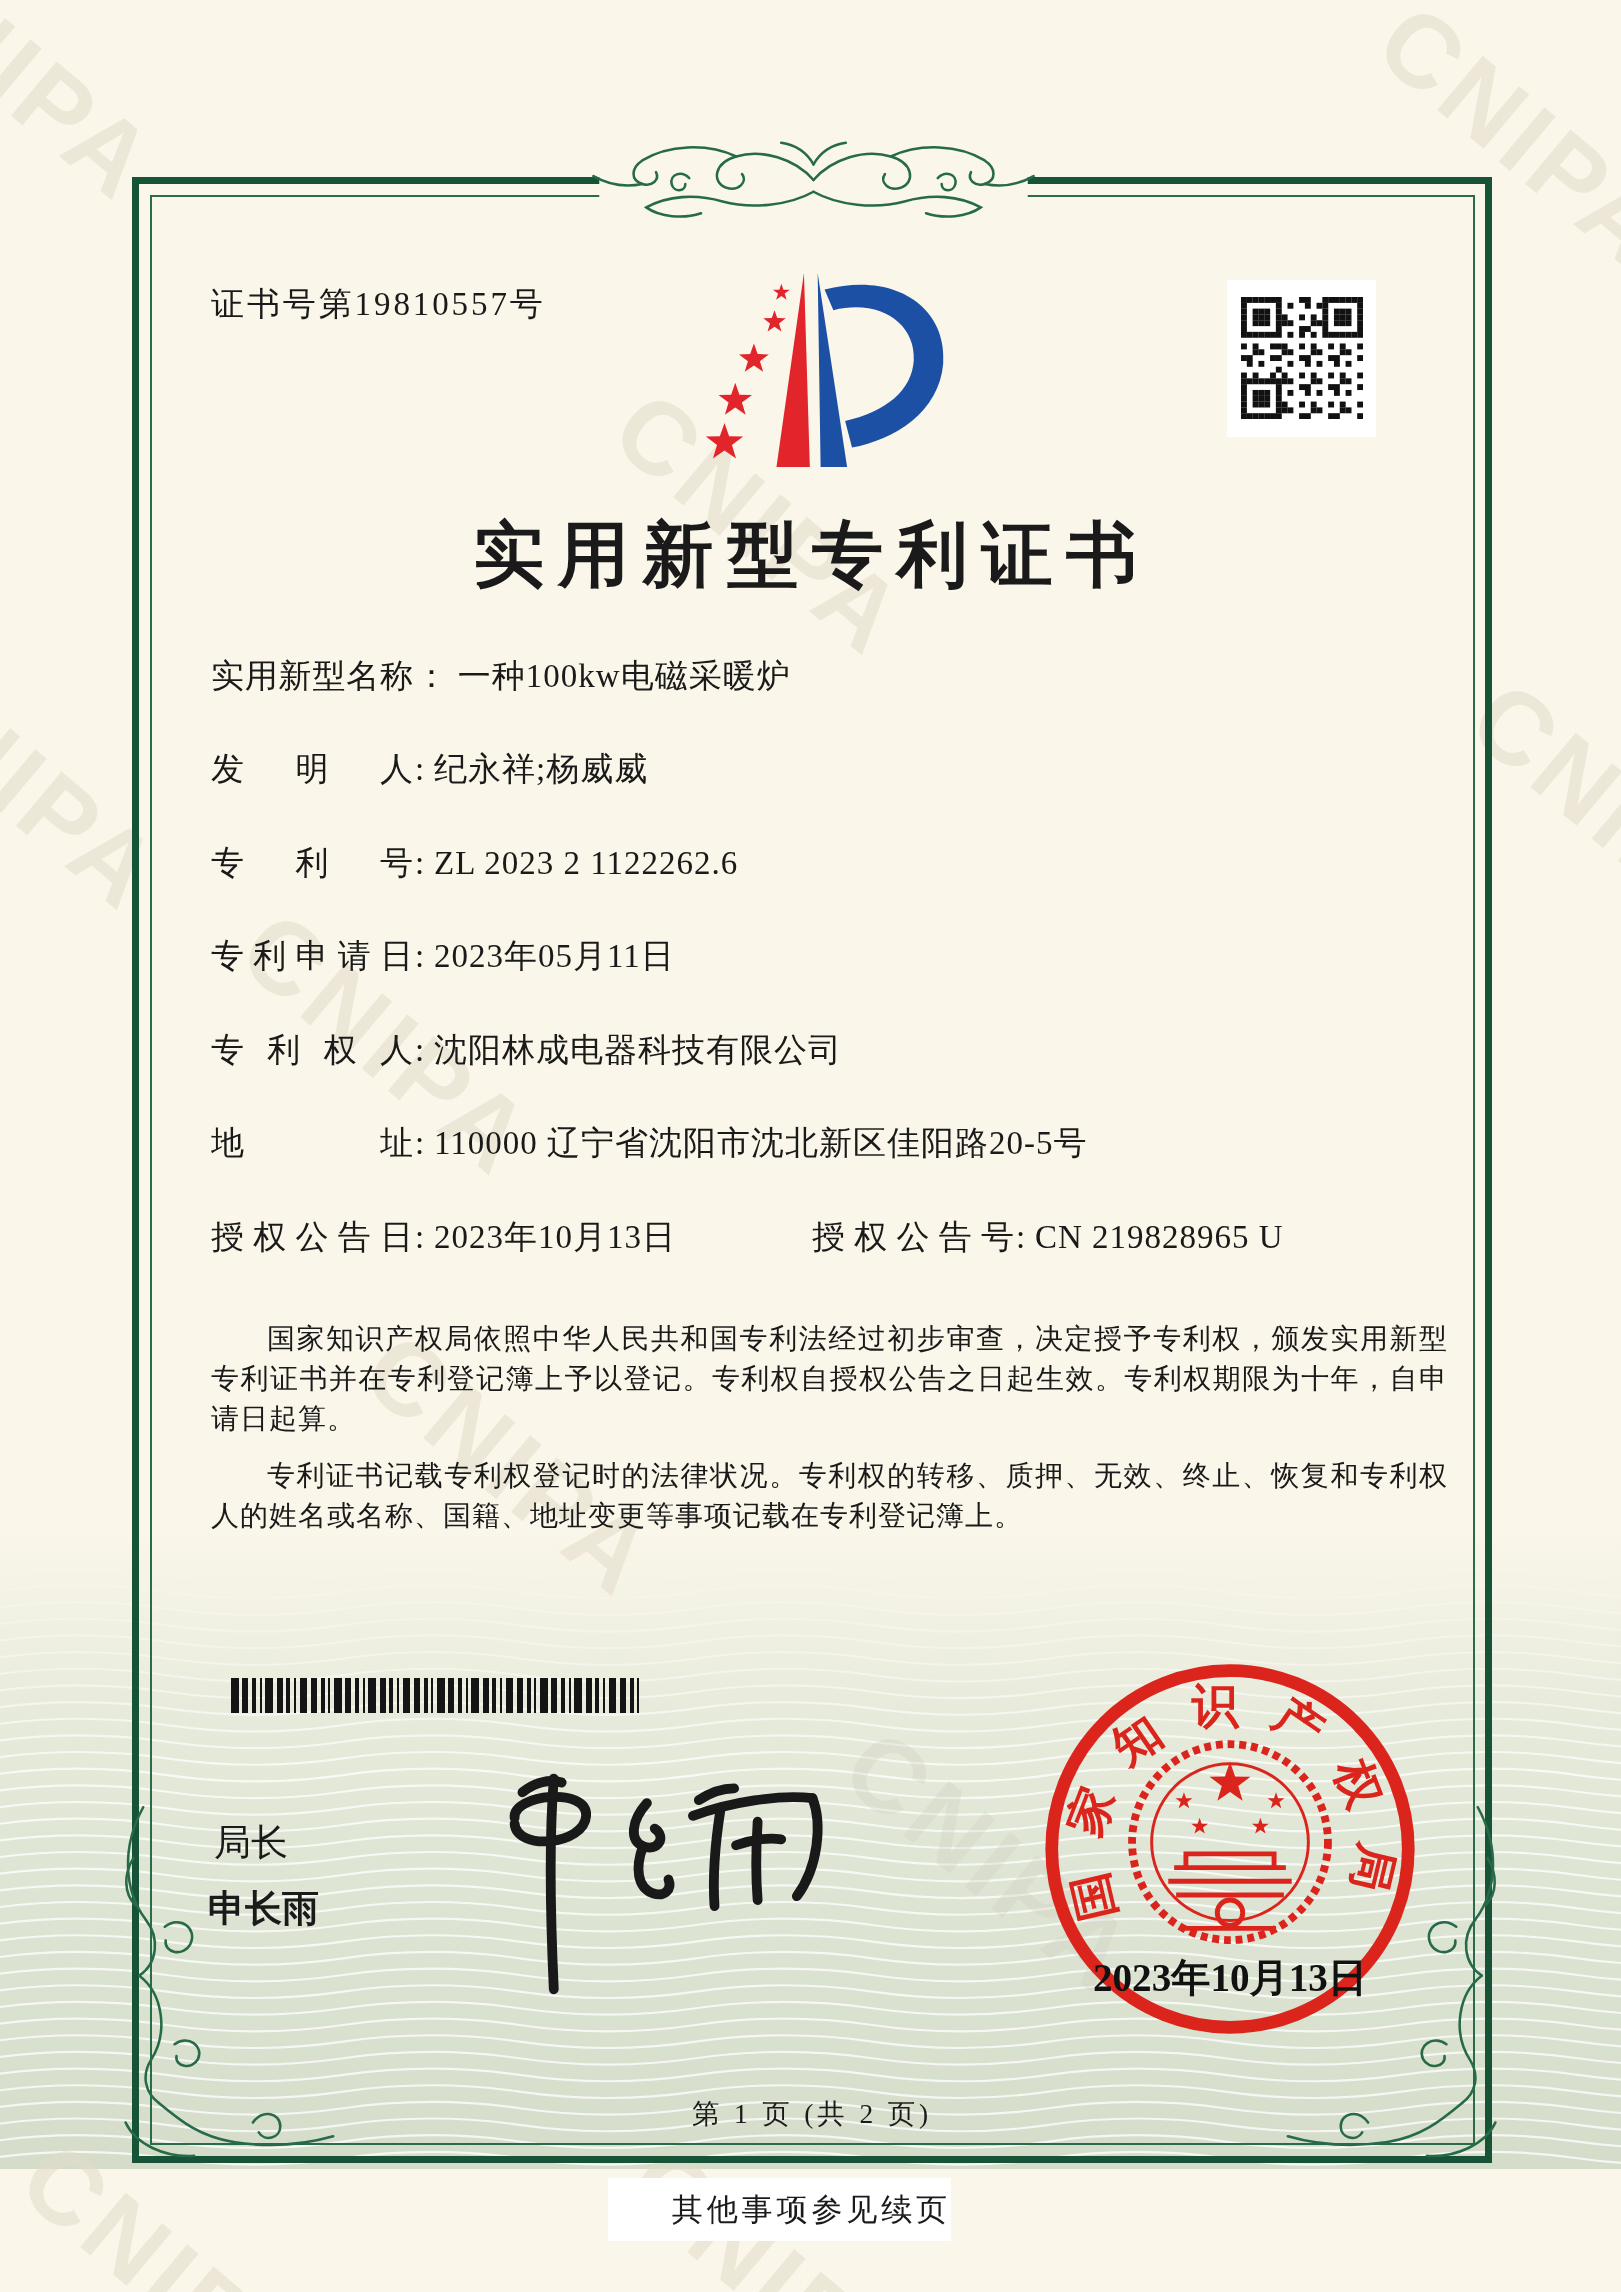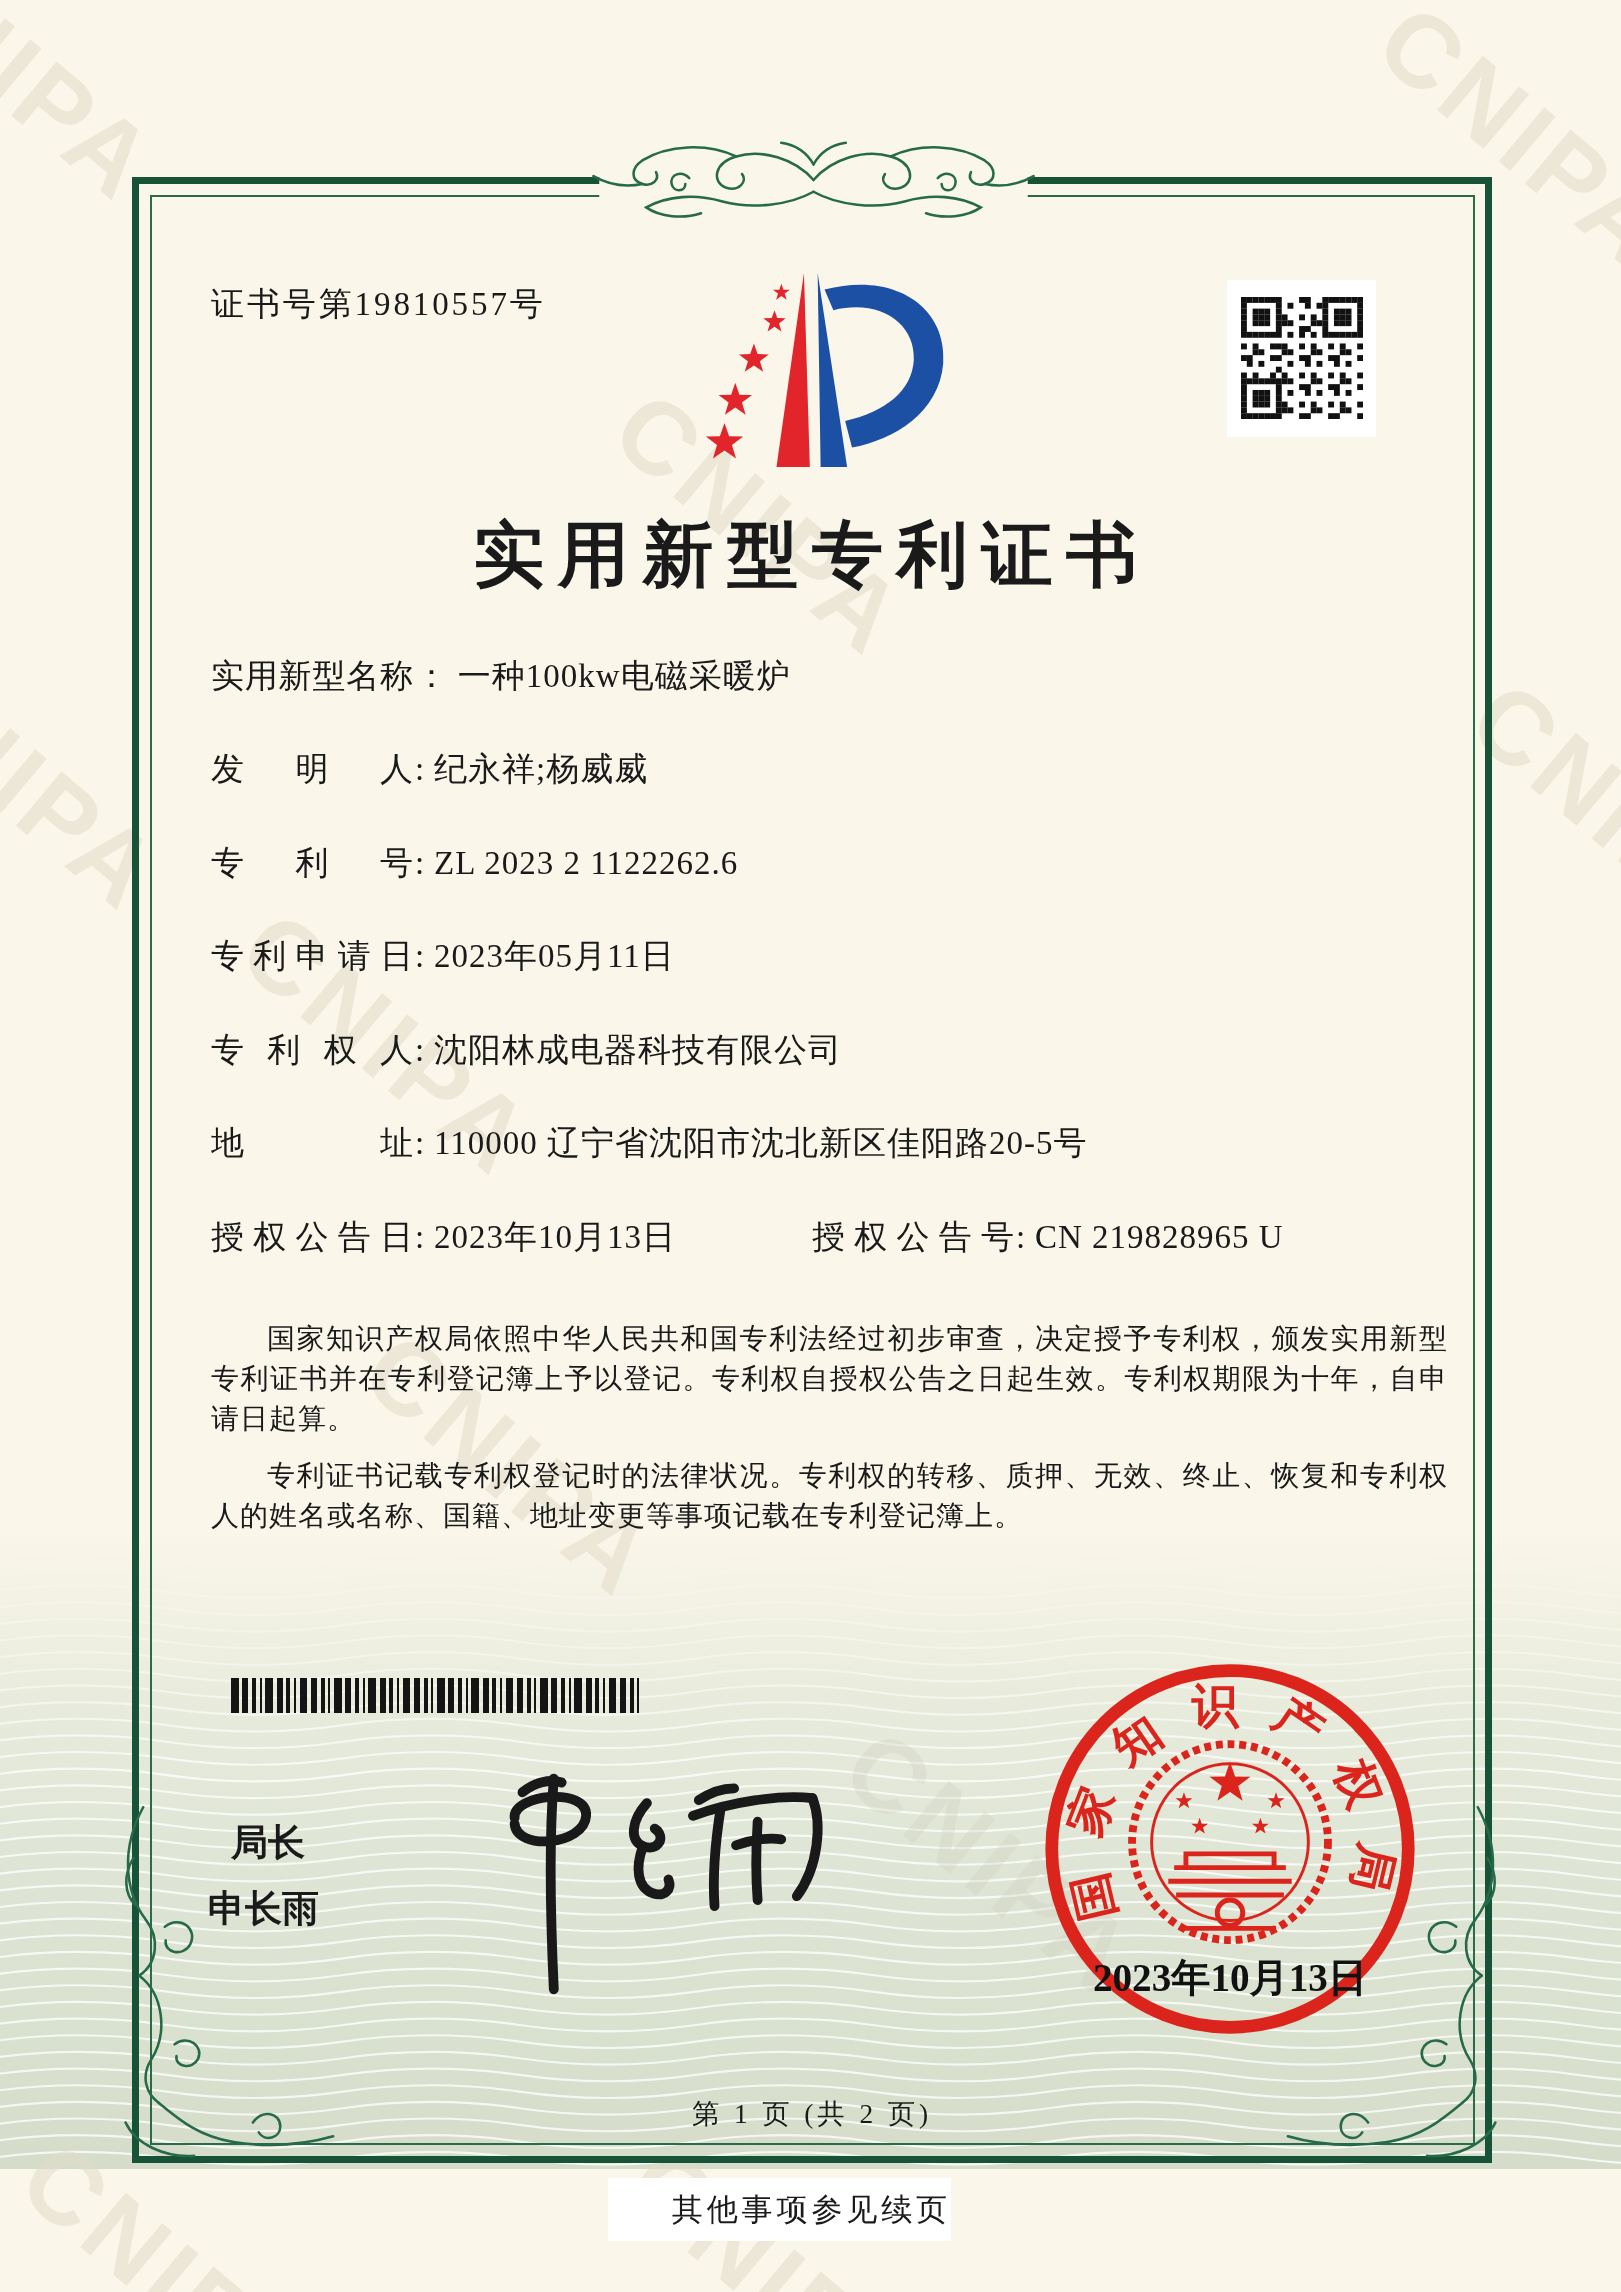--- a/index.html
+++ b/index.html
@@ -45,21 +45,21 @@
   .val{letter-spacing:1px;font-family:Liberation Serif, serif;}
   .grant2{position:absolute; left:601px; top:0;}
   
   .paras{position:absolute; left:211px; top:1319px; width:1237px; z-index:5;
     font-size:28px; line-height:40px; text-align:justify;}
   .paras p{margin:0 0 16.7px 0; text-indent:2em; letter-spacing:1px;}
   
   .barcode{position:absolute; left:231px; top:1678px; width:416px; height:35px; z-index:5;}
   .barcode i{display:inline-block; height:35px; background:#141414; vertical-align:top;}
   
-  .signer-title{position:absolute; left:231px; top:1818px; z-index:5; font-size:37px; font-weight:bold;
+  .signer-title{position:absolute; left:214px; top:1818px; z-index:5; font-size:37px; font-weight:normal;
     font-family:"Liberation Sans","DejaVu Sans",sans-serif;}
   .signer-name{position:absolute; left:208px; top:1884px; z-index:5; font-size:37px; font-weight:bold;
     font-family:Liberation Sans, sans-serif;}
   .signature{position:absolute; left:485px; top:1759px; z-index:5;}
   
   .seal{position:absolute; left:1039px; top:1658px; z-index:6;}
   
   .footer-page{position:absolute; left:132px; top:2096px; width:1360px; text-align:center;
     z-index:5; font-size:27.4px; letter-spacing:3.9px;}
   .cont-box{position:absolute; left:608px; top:2178px; width:343px; height:63px; background:#ffffff;

